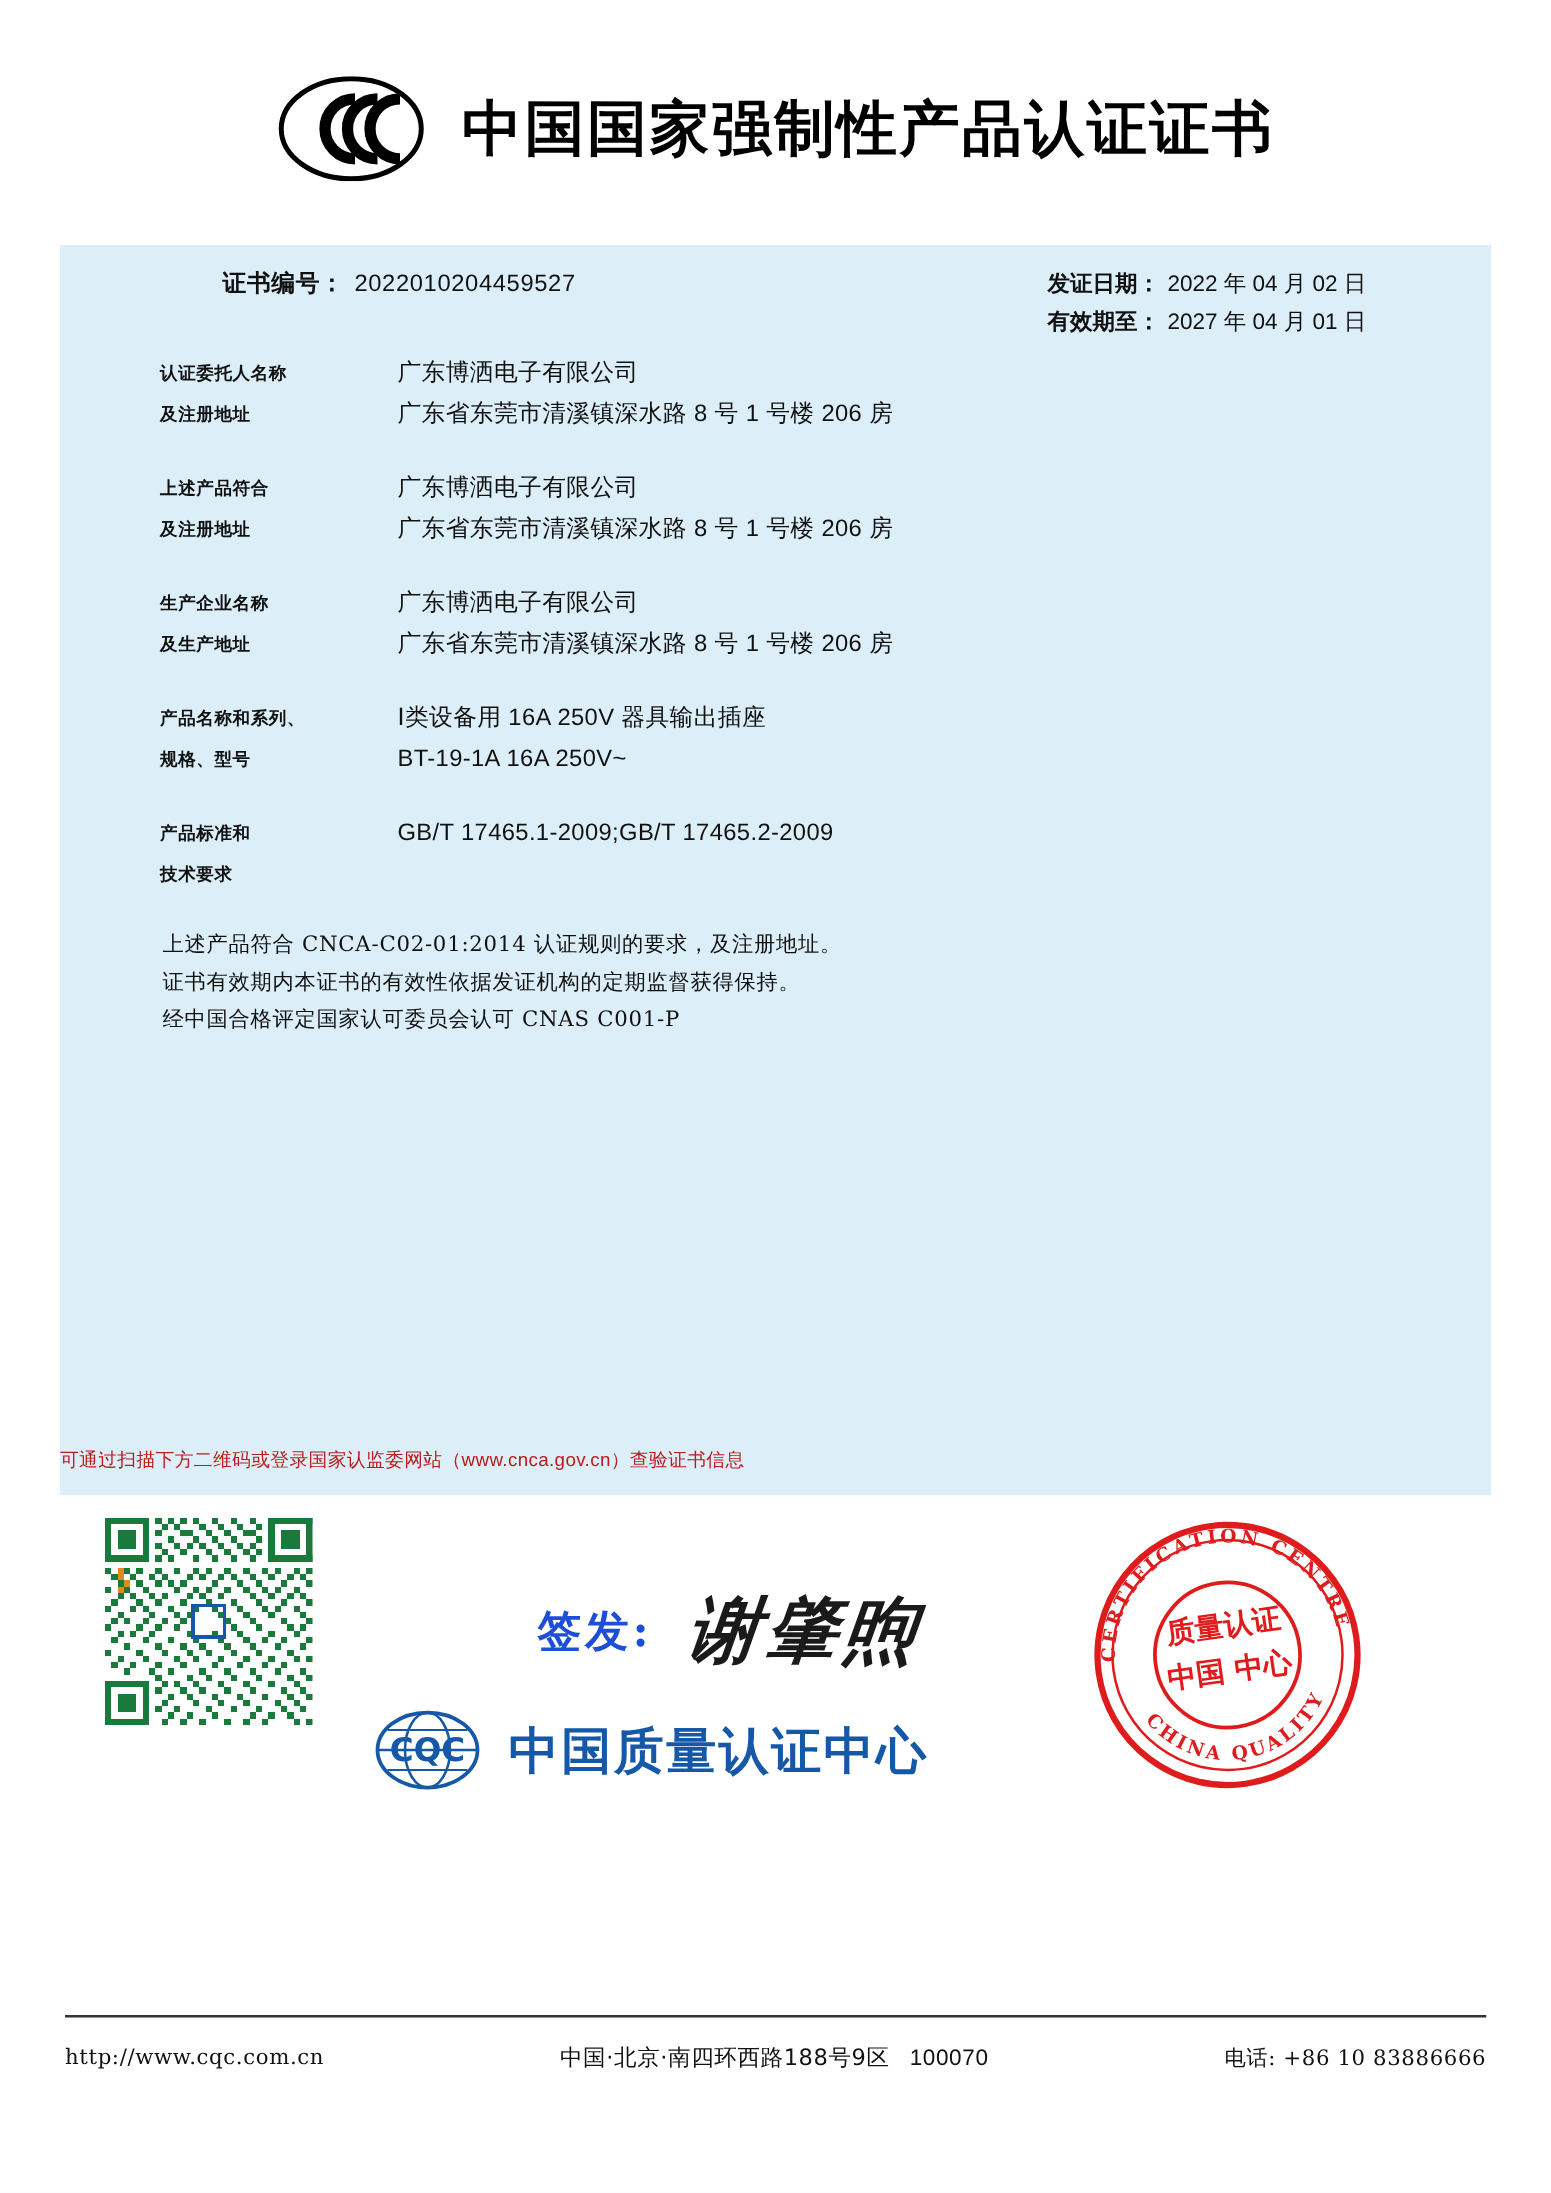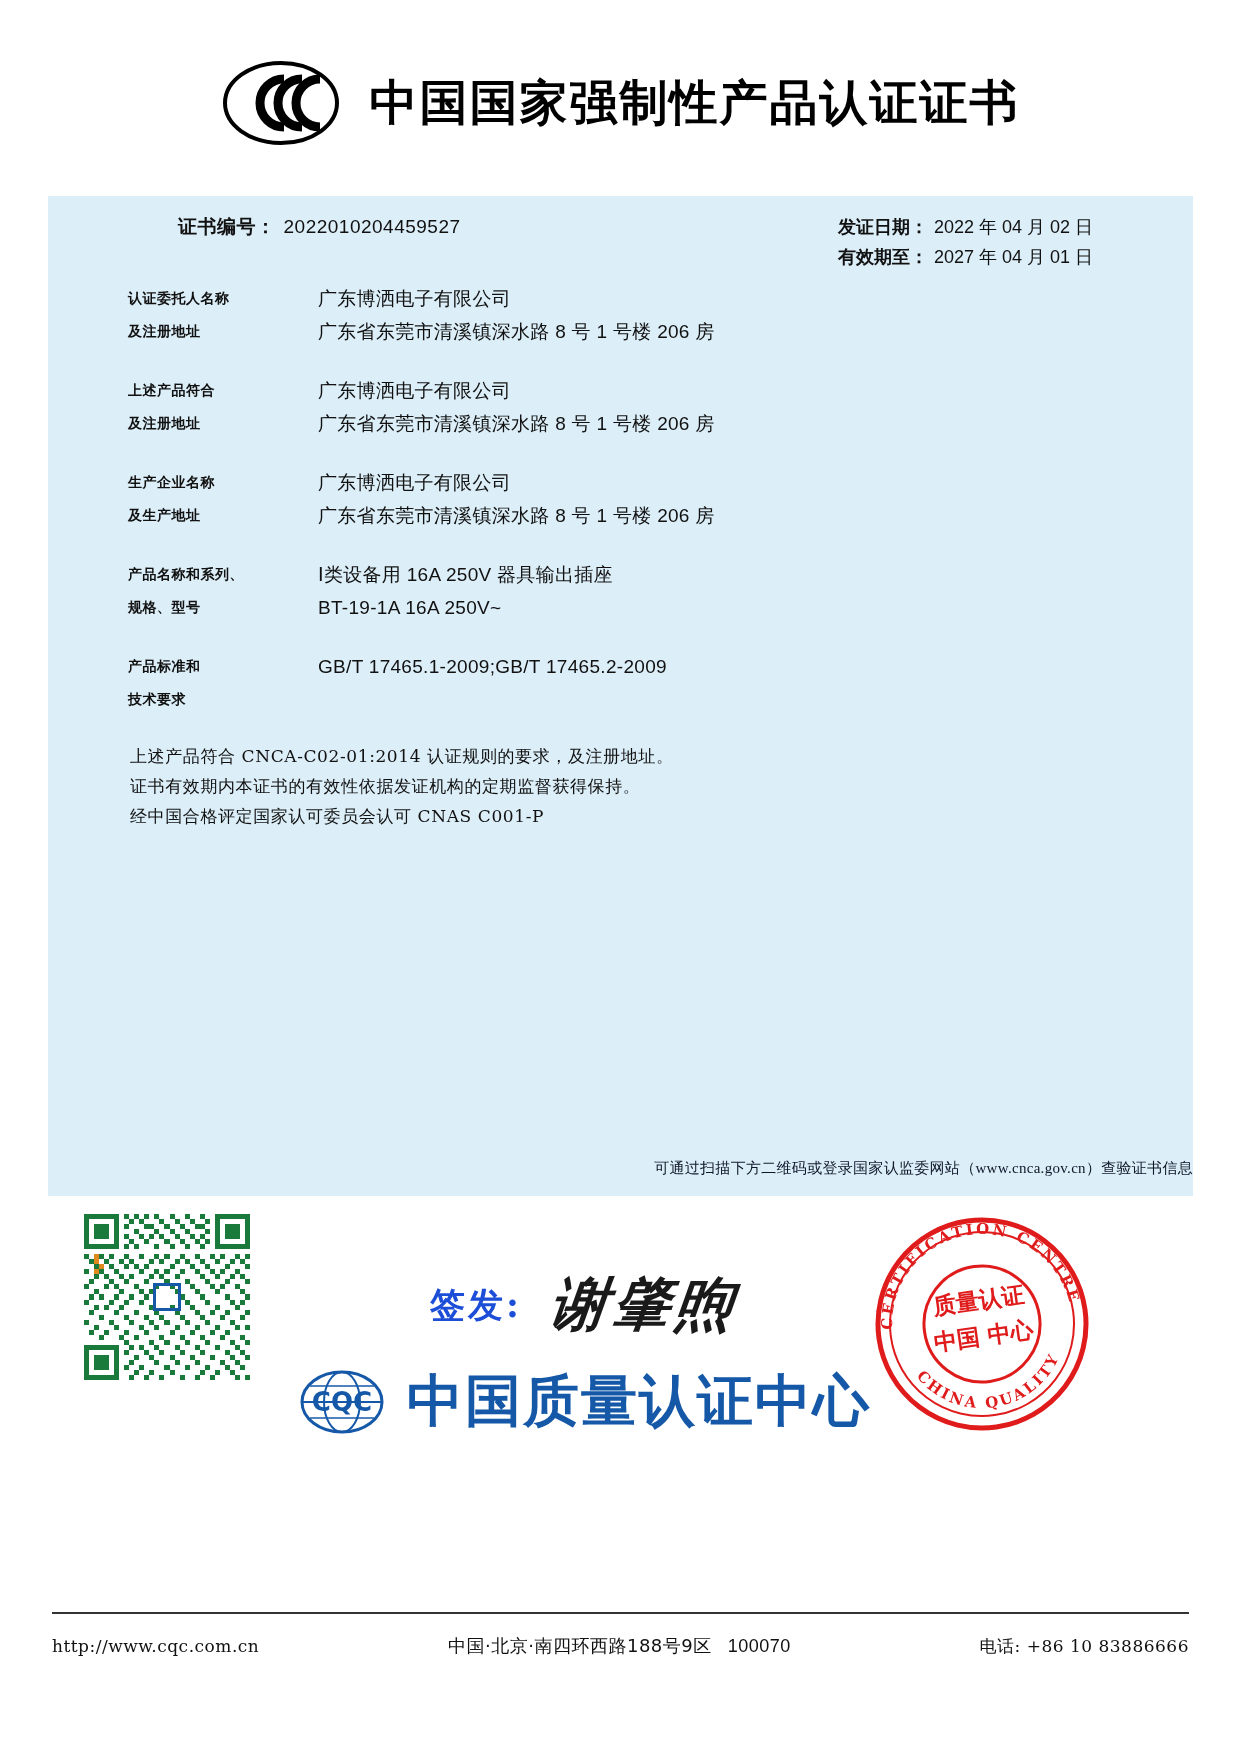--- a/index.html
+++ b/index.html
@@ -124,25 +124,24 @@
     line-height: 30px;
     letter-spacing: 0.6px;
   }
   .notes span { display: block; white-space: nowrap; }
 
   .verify-note {
     position: absolute;
     bottom: 18px;
     left: 0;
     width: 100%;
-    text-align: right;
+    text-align: left;
     font-size: 15px;
     letter-spacing: 0.3px;
-    color: #0f172a;
-    font-family: Liberation Serif, serif;
+    color: #b91c1c;
   }
 
   
   .lower {
     position: absolute;
     top: 1196px;
     left: 0;
     width: 100%;
     height: 330px;
   }
@@ -186,21 +185,21 @@
     position: absolute;
     left: 290px;
     top: 168px;
     display: flex;
     align-items: center;
   }
   .cqc-mark { width: 105px; height: 72px; flex: none; }
   .cqc-text {
     margin-left: 12px;
     font-family: "DejaVu Sans", sans-serif;
-    font-size: 56px;
+    font-size: 40px;
     font-weight: bold;
     color: #1558a8;
     letter-spacing: 2px;
   }
 
   .seal {
     position: absolute;
     left: 862px;
     top: 8px;
     width: 240px;

